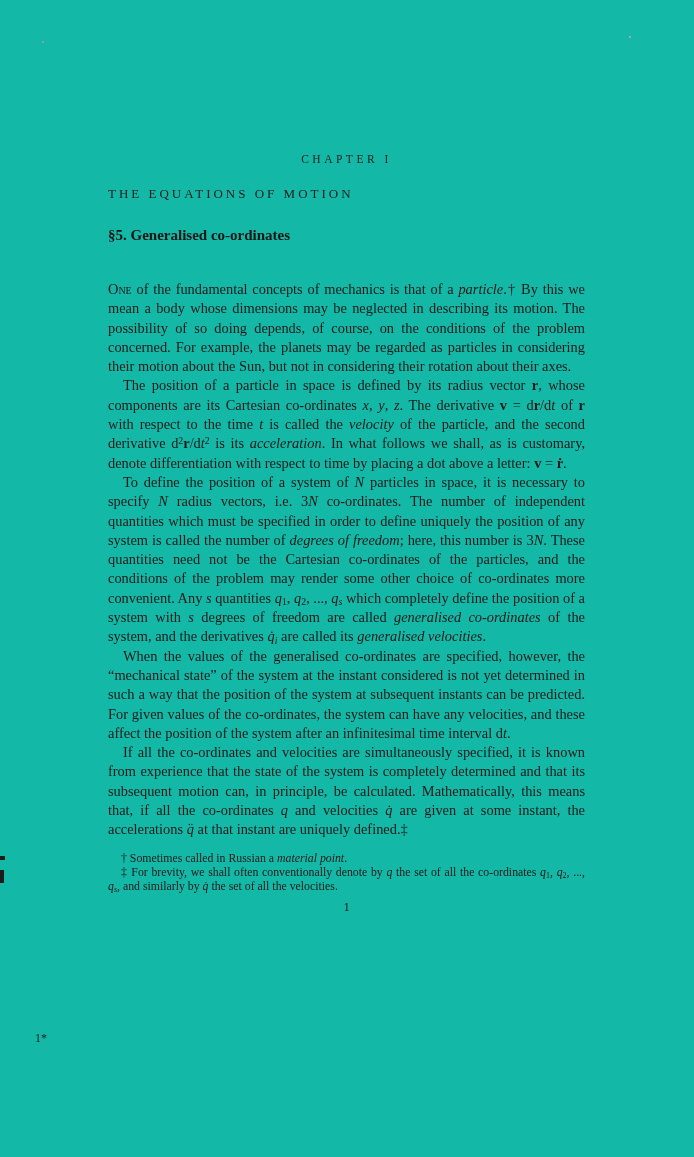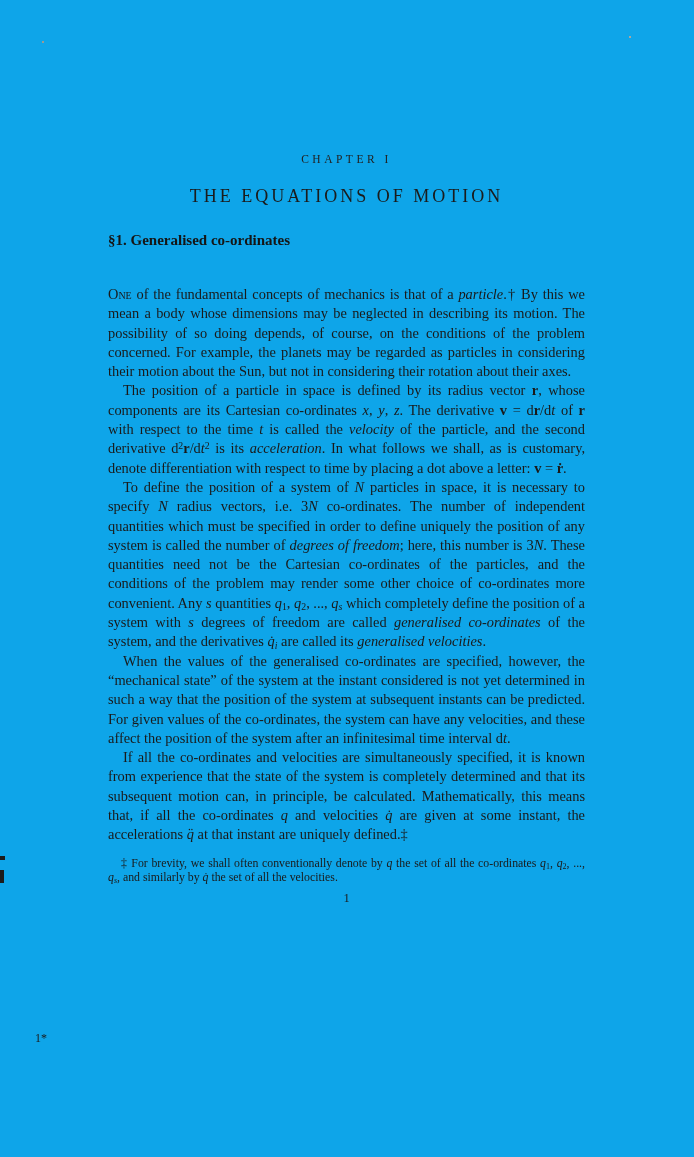--- a/index.html
+++ b/index.html
@@ -1,38 +1,38 @@
 <!DOCTYPE html>
 <html lang="en"><head>
 <meta charset="utf-8">
 <style>
   html,body{margin:0;padding:0;background:#888;}
   .page{
     position:relative;
     width:694px;height:1157px;
-    background:#0ea5e9;
+    background:#14b8a6;
     overflow:hidden;
     font-family:"Liberation Serif","DejaVu Serif",serif;
     color:#1a1a1a;
     box-sizing:border-box;
   }
   .content{
     padding:153px 109px 0 108px;
     box-sizing:border-box;
   }
   .chapter{
     text-align:center;
     font-size:11.5px;
     letter-spacing:3.5px;
     color:#222;
   }
   .title{
     margin:21px 0 0 0;
-    text-align:center;
-    font-size:18px;
+    text-align:left;
+    font-size:13px;
     font-weight:normal;
     letter-spacing:3px;
     color:#1b1b1b;
   }
   .section{
     margin:25px 0 0 0;
     font-size:15px;
     font-weight:bold;
     color:#151515;
   }
@@ -87,28 +87,29 @@
 
 <div class="page">
   <div class="artifact speck1"></div>
   <div class="artifact speck2"></div>
   <div class="artifact edge1"></div>
   <div class="artifact edge2"></div>
 
   <div class="content">
     <div class="chapter">CHAPTER I</div>
     <h1 class="title">THE EQUATIONS OF MOTION</h1>
-    <h2 class="section">§1. Generalised co-ordinates</h2>
+    <h2 class="section">§5. Generalised co-ordinates</h2>
     <div class="body">
         <p class="first"><span class="sc">One</span><span> of the fundamental concepts of mechanics is that of a </span><span class="it">particle</span><span>.† By this we mean a body whose dimensions may be neglected in describing its motion. The possibility of so doing depends, of course, on the conditions of the problem concerned. For example, the planets may be regarded as particles in considering their motion about the Sun, but not in considering their rotation about their axes.</span></p>
         <p><span>The position of a particle in space is defined by its radius vector </span><span class="bd">r</span><span>, whose components are its Cartesian co-ordinates </span><span class="it">x</span><span>, </span><span class="it">y</span><span>, </span><span class="it">z</span><span>. The derivative </span><span class="bd">v</span><span> = d</span><span class="bd">r</span><span>/d</span><span class="it">t</span><span> of </span><span class="bd">r</span><span> with respect to the time </span><span class="it">t</span><span> is called the </span><span class="it">velocity</span><span> of the particle, and the second derivative d</span><sup>2</sup><span class="bd">r</span><span>/d</span><span class="it">t</span><sup>2</sup><span> is its </span><span class="it">acceleration</span><span>. In what follows we shall, as is customary, denote differentiation with respect to time by placing a dot above a letter: </span><span class="bd">v</span><span> = </span><span class="bd">ṙ</span><span>.</span></p>
         <p><span>To define the position of a system of </span><span class="it">N</span><span> particles in space, it is necessary to specify </span><span class="it">N</span><span> radius vectors, i.e. 3</span><span class="it">N</span><span> co-ordinates. The number of independent quantities which must be specified in order to define uniquely the position of any system is called the number of </span><span class="it">degrees of freedom</span><span>; here, this number is 3</span><span class="it">N</span><span>. These quantities need not be the Cartesian co-ordinates of the particles, and the conditions of the problem may render some other choice of co-ordinates more convenient. Any </span><span class="it">s</span><span> quantities </span><span class="it">q</span><sub>1</sub><span>, </span><span class="it">q</span><sub>2</sub><span>, ..., </span><span class="it">q</span><sub class="it">s</sub><span> which completely define the position of a system with </span><span class="it">s</span><span> degrees of freedom are called </span><span class="it">generalised co-ordinates</span><span> of the system, and the derivatives </span><span class="it">q̇</span><sub class="it">i</sub><span> are called its </span><span class="it">generalised velocities</span><span>.</span></p>
         <p><span>When the values of the generalised co-ordinates are specified, however, the “mechanical state” of the system at the instant considered is not yet determined in such a way that the position of the system at subsequent instants can be predicted. For given values of the co-ordinates, the system can have any velocities, and these affect the position of the system after an infinitesimal time interval d</span><span class="it">t</span><span>.</span></p>
         <p><span>If all the co-ordinates and velocities are simultaneously specified, it is known from experience that the state of the system is completely determined and that its subsequent motion can, in principle, be calculated. Mathematically, this means that, if all the co-ordinates </span><span class="it">q</span><span> and velocities </span><span class="it">q̇</span><span> are given at some instant, the accelerations </span><span class="it">q̈</span><span> at that instant are uniquely defined.‡</span></p>
       </div>
     <div class="footnotes">
+        <p class="first"><span>† Sometimes called in Russian a </span><span class="it">material point</span><span>.</span></p>
         <p><span>‡ For brevity, we shall often conventionally denote by </span><span class="it">q</span><span> the set of all the co-ordinates </span><span class="it">q</span><sub>1</sub><span>, </span><span class="it">q</span><sub>2</sub><span>, ..., </span><span class="it">q</span><sub class="it">s</sub><span>, and similarly by </span><span class="it">q̇</span><span> the set of all the velocities.</span></p>
       </div>
     <div class="pagenum">1</div>
   </div>
 
   <div class="sig">1*</div>
 </div>
 
 </body></html>

